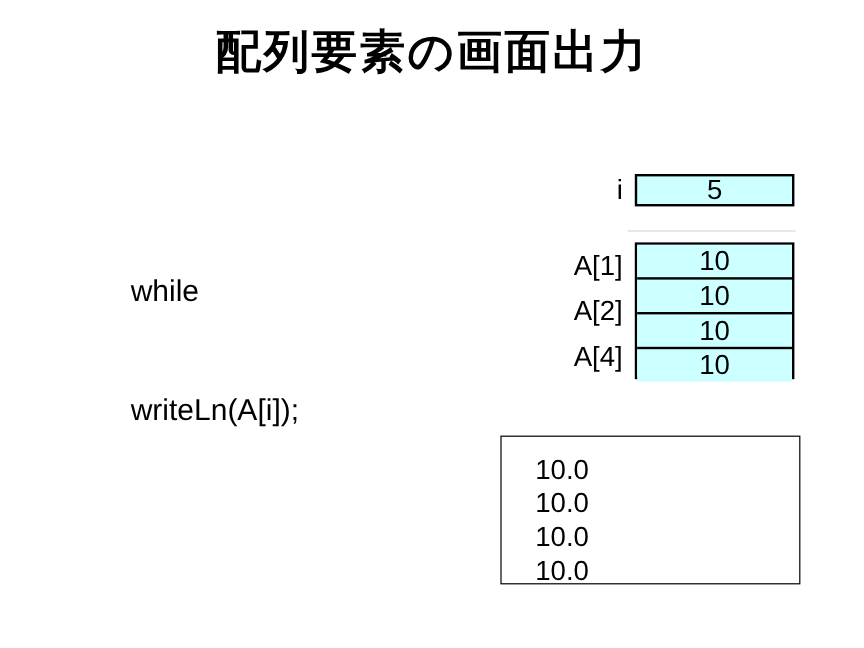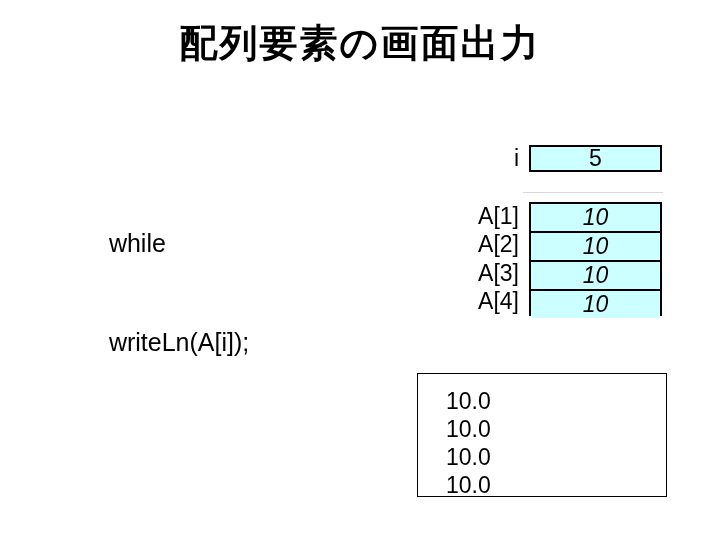--- a/index.html
+++ b/index.html
@@ -98,29 +98,28 @@
     flex-direction: column;
   }
   .array-cell {
     flex: 1;
     background: #CCFFFF;
     border-top: 2px solid #000000;
     display: flex;
     align-items: center;
     justify-content: center;
     font-size: 23px;
-    font-style: italic;
   }
   .array-cell:first-child {
     border-top: none;
   }
   .output-box {
     position: absolute;
     left: 417px;
-    top: 373px;
+    top: 363px;
     width: 250px;
     height: 124px;
     box-sizing: border-box;
     background: #ffffff;
     border: 1px solid #000000;
     padding: 13px 0 0 28px;
   }
   .output-line {
     font-size: 23px;
     line-height: 28px;
@@ -145,21 +144,20 @@
 
   <div class="var-i-box">
     <span>5</span>
   </div>
 
   <div class="table-top-line"></div>
 
   <div class="array-labels">
     <div class="array-label">A[1]</div>
     <div class="array-label">A[2]</div>
-    <div class="array-label">A[3]</div>
     <div class="array-label">A[4]</div>
   </div>
 
   <div class="array-stack">
     <div class="array-cell">10</div>
     <div class="array-cell">10</div>
     <div class="array-cell">10</div>
     <div class="array-cell">10</div>
   </div>
 

